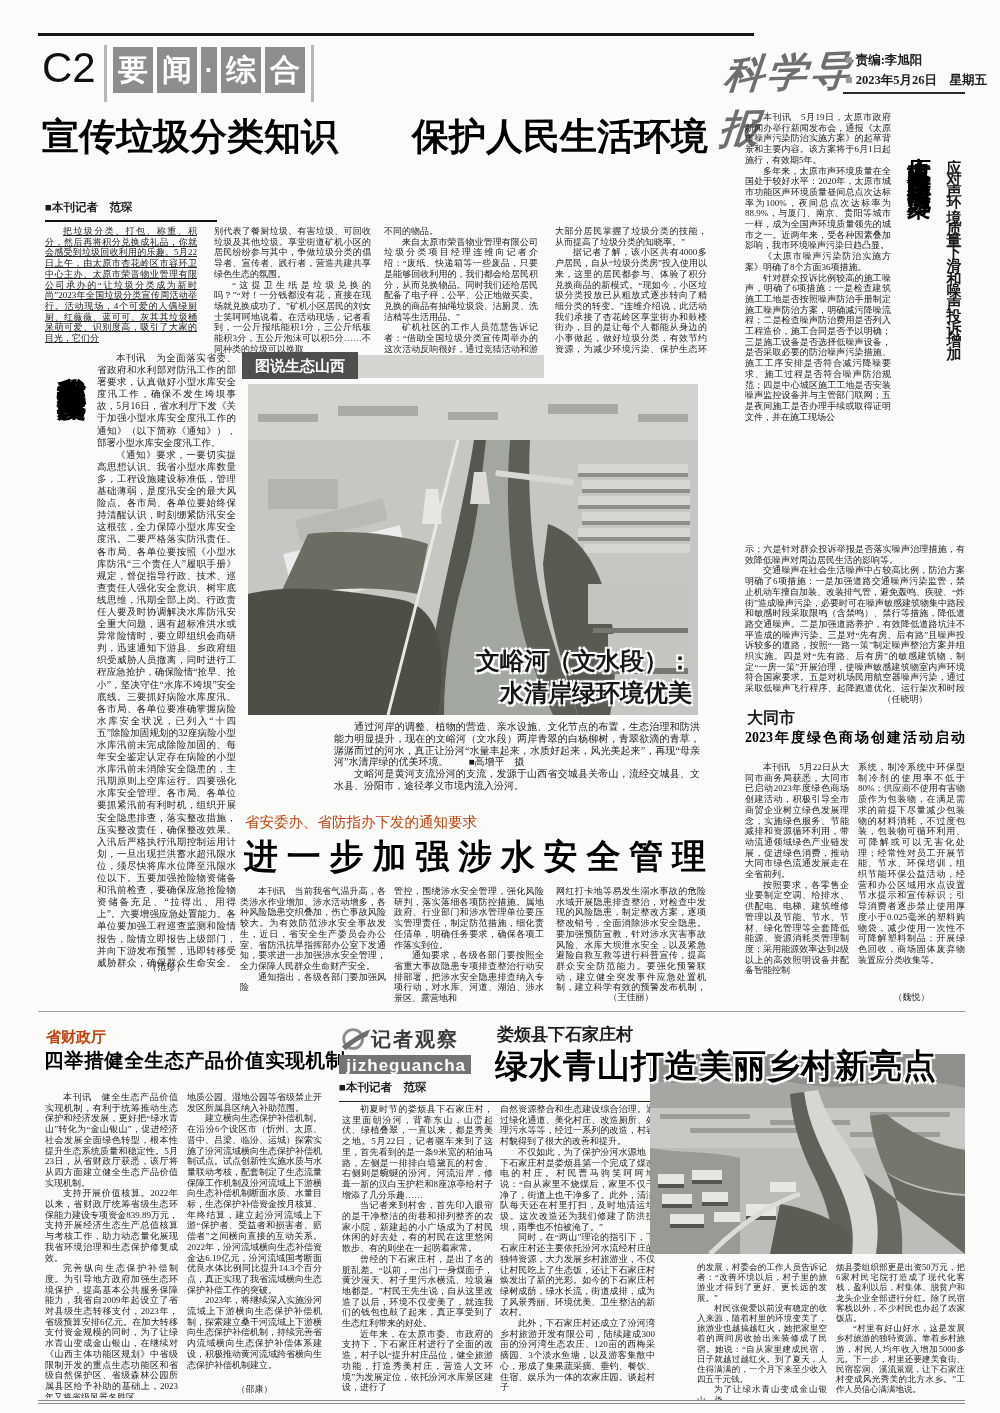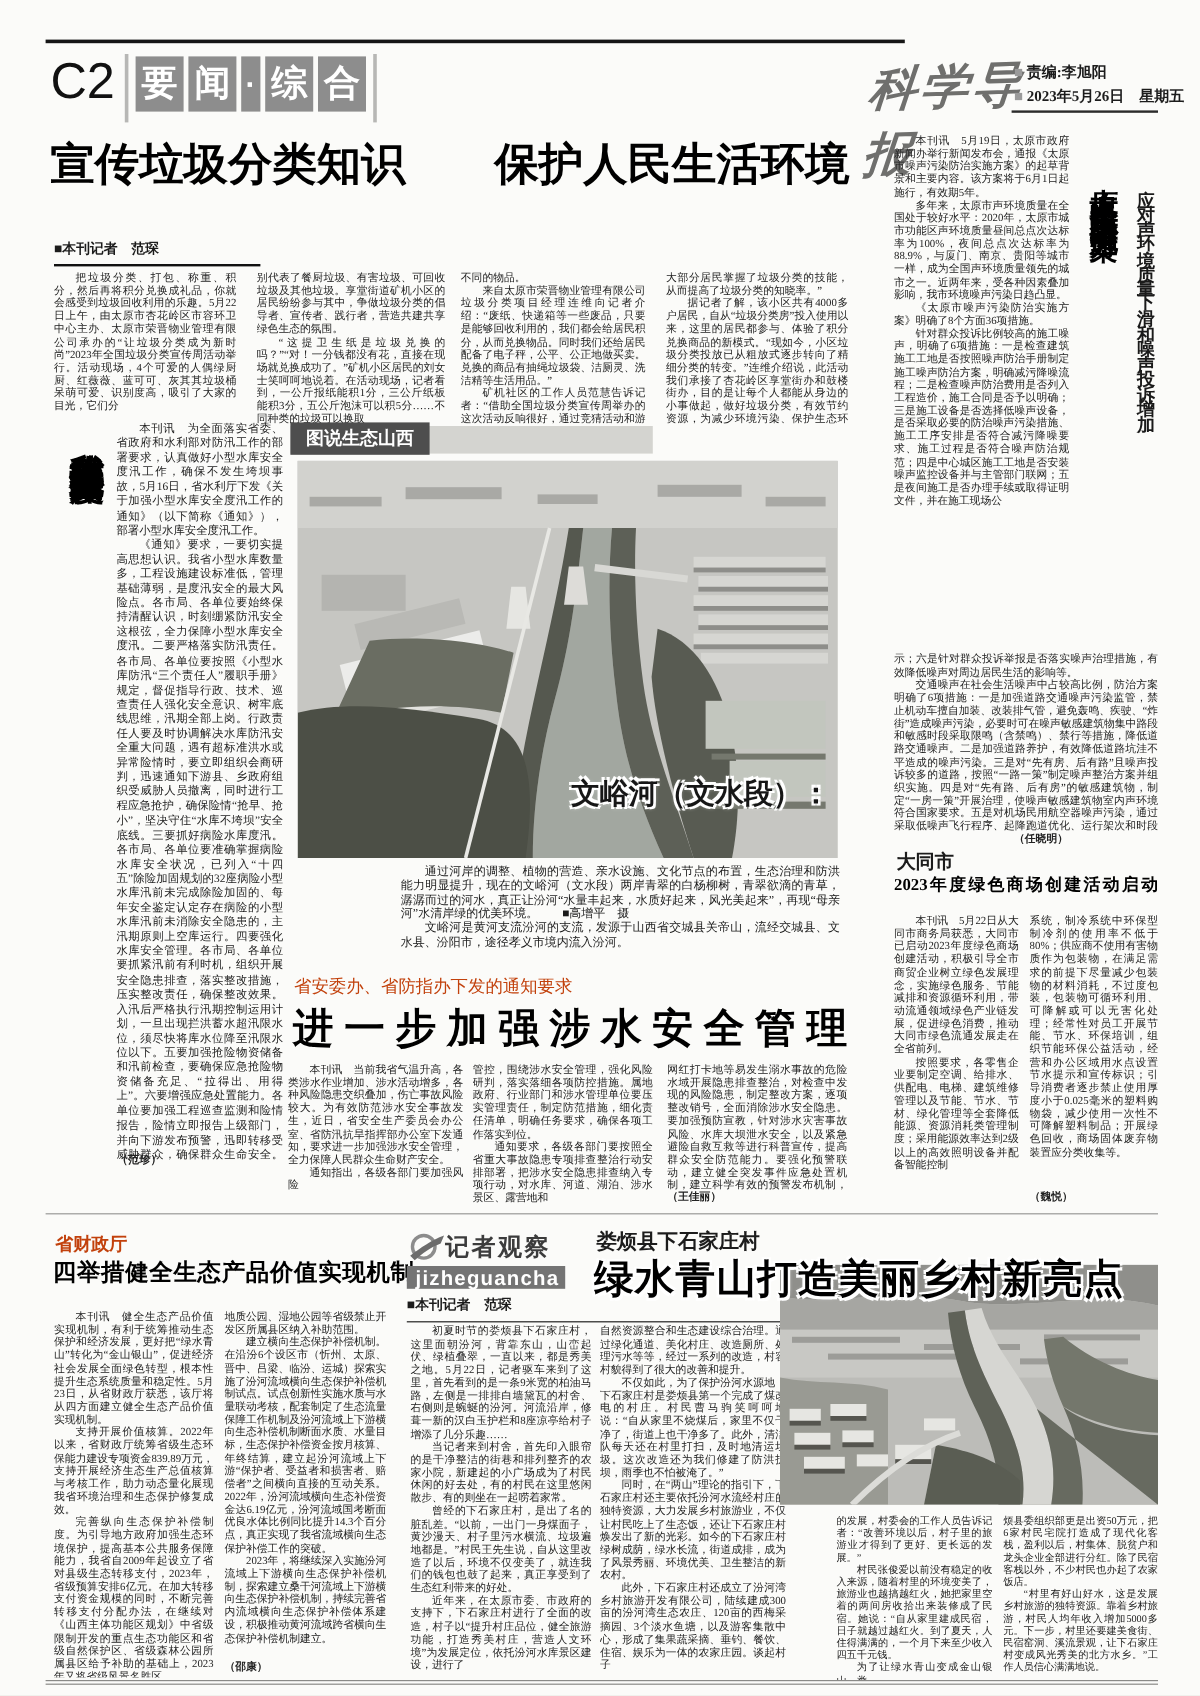--- a/index.html
+++ b/index.html
@@ -4,21 +4,21 @@
 <style>
   * { margin:0; padding:0; box-sizing:border-box; }
   html,body { background:#e9e9e7; }
   .page { position:relative; width:1000px; height:1413px; margin:0 auto; background:#fbfbf9;
           font-family:"Liberation Serif","DejaVu Serif",serif; color:#1c1c1c; overflow:hidden; }
   .abs { position:absolute; }
   .sans { font-family:"Liberation Sans","DejaVu Sans",sans-serif; }
   .col { font-size:9px; line-height:10.7px; text-align:justify; overflow:hidden; color:#222; }
   .col p { text-indent:2em; }
   .col p.noind { text-indent:0; }
-  .byl { text-align:left; text-indent:0; font-weight:bold; }
+  .byl { text-align:center; text-indent:0; font-weight:normal; }
   .vrl { writing-mode:vertical-rl; }
   .rule { background:#161616; }
   .kicker { font-family:"Liberation Sans","DejaVu Sans",sans-serif; font-weight:600; color:#c2410c; }
   .headline-serif { font-weight:900; color:#000; text-align:justify; text-align-last:justify; white-space:nowrap; }
   .block-char { background:#8d8d8d; color:#fff; font-weight:900; text-align:center;
                 font-family:"Liberation Sans","DejaVu Sans",sans-serif; }
   .bullet { color:#9a9a9a; }
   .photo-frame { overflow:hidden; background:#bdbdb9; }
   .photo-frame svg { display:block; width:100%; height:100%; }
   .outline-white { text-shadow:-2px -2px 0 #fff, 2px -2px 0 #fff, -2px 2px 0 #fff, 2px 2px 0 #fff, 0 0 4px #fff; }
@@ -41,21 +41,21 @@
   </div>
   <div class="abs" style="left:311px;top:45px;width:3px;height:57px;background:#b7b7b5;"></div>
 
   <div class="abs" style="left:722px;top:44px;width:170px;font-size:40px;font-weight:bold;font-style:italic;color:#6f6f6d;letter-spacing:3px;transform:skewX(-7deg) rotate(-2deg);">科学导报</div>
   <div class="abs" style="left:845px;top:52px;font-size:12.5px;font-weight:bold;"><span class="bullet">■</span> <span>责编:李旭阳</span></div>
   <div class="abs" style="left:845px;top:72px;font-size:12.5px;font-weight:bold;"><span class="bullet">■</span> <span>2023年5月26日　星期五</span></div>
   <div class="abs" style="left:843px;top:92px;width:122px;height:2px;background:#2b2b2b;"></div>
 
   <div class="abs sans" style="left:40px;top:112px;width:670px;text-align:center;font-size:37px;font-weight:900;color:#000;">宣传垃圾分类知识　　保护人民生活环境</div>
   <div class="abs" style="left:45px;top:200px;width:172px;font-size:11.5px;font-weight:bold;border-bottom:2px solid #111;padding-bottom:5px;">■本刊记者　范琛</div>
-  <div class="abs col" style="left:45px;top:226px;width:152px;height:127px;">
+  <div class="abs col" style="left:45px;top:226px;width:152px;height:127px;text-decoration:underline;">
       <p>把垃圾分类、打包、称重、积分，然后再将积分兑换成礼品，你就会感受到垃圾回收利用的乐趣。5月22日上午，由太原市杏花岭区市容环卫中心主办、太原市荣晋物业管理有限公司承办的“让垃圾分类成为新时尚”2023年全国垃圾分类宣传周活动举行。活动现场，4个可爱的人偶绿厨厨、红薇薇、蓝可可、灰其其垃圾桶呆萌可爱、识别度高，吸引了大家的目光，它们分</p>
     </div>
   <div class="abs col" style="left:214px;top:226px;width:157px;height:127px;">
       <p class="noind">别代表了餐厨垃圾、有害垃圾、可回收垃圾及其他垃圾。享堂街道矿机小区的居民纷纷参与其中，争做垃圾分类的倡导者、宣传者、践行者，营造共建共享绿色生态的氛围。</p>
       <p>“这提卫生纸是垃圾兑换的吗？”“对！一分钱都没有花，直接在现场就兑换成功了。”矿机小区居民的刘女士笑呵呵地说着。在活动现场，记者看到，一公斤报纸能积1分，三公斤纸板能积3分，五公斤泡沫可以积5分……不同种类的垃圾可以换取</p>
     </div>
   <div class="abs col" style="left:384px;top:226px;width:154px;height:127px;">
       <p class="noind">不同的物品。</p>
       <p>来自太原市荣晋物业管理有限公司垃圾分类项目经理连维向记者介绍：“废纸、快递箱等一些废品，只要是能够回收利用的，我们都会给居民积分，从而兑换物品。同时我们还给居民配备了电子秤，公平、公正地做买卖。兑换的商品有抽绳垃圾袋、洁厕灵、洗洁精等生活用品。”</p>
       <p>矿机社区的工作人员范慧告诉记者：“借助全国垃圾分类宣传周举办的这次活动反响很好，通过竞猜活动和游戏互动，让</p>
@@ -120,20 +120,21 @@
           <rect x="340" y="200" width="100" height="40"></rect>
           <rect x="360" y="250" width="80" height="30"></rect>
         </g>
       <g fill="#75786e">
           <rect x="345" y="244" width="95" height="5"></rect>
           <rect x="340" y="284" width="100" height="6"></rect>
         </g>
     </svg>
   </div>
   <div class="abs sans outline-white" style="left:400px;top:645px;width:292px;text-align:right;font-size:24px;font-weight:900;color:#161616;z-index:3;">文峪河（文水段）：</div>
+  <div class="abs sans outline-white" style="left:400px;top:677px;width:292px;text-align:right;font-size:24px;font-weight:900;color:#161616;z-index:3;">水清岸绿环境优美</div>
   <div class="abs col" style="left:334px;top:721px;width:366px;height:72px;font-size:10px;line-height:11.8px;color:#1a1a1a;">
       <p>通过河岸的调整、植物的营造、亲水设施、文化节点的布置，生态治理和防洪能力明显提升，现在的文峪河（文水段）两岸青翠的白杨柳树，青翠欲滴的青草，潺潺而过的河水，真正让汾河“水量丰起来，水质好起来，风光美起来”，再现“母亲河”水清岸绿的优美环境。　　■高增平　摄</p>
       <p>文峪河是黄河支流汾河的支流，发源于山西省交城县关帝山，流经交城县、文水县、汾阳市，途径孝义市境内流入汾河。</p>
     </div>
 
   <div class="abs kicker" style="left:245px;top:813px;font-size:14.5px;font-weight:500;">省安委办、省防指办下发的通知要求</div>
   <div class="abs headline-serif" style="left:244px;top:834px;width:462px;font-size:34px;">进一步加强涉水安全管理</div>
   <div class="abs col" style="left:240px;top:886px;width:146px;height:118px;">
       <p>本刊讯　当前我省气温升高，各类涉水作业增加、涉水活动增多，各种风险隐患交织叠加，伤亡事故风险较大。为有效防范涉水安全事故发生，近日，省安全生产委员会办公室、省防汛抗旱指挥部办公室下发通知，要求进一步加强涉水安全管理，全力保障人民群众生命财产安全。</p>
       <p>通知指出，各级各部门要加强风险</p>
@@ -172,21 +173,21 @@
     </div>
   <div class="abs col byl" style="left:858px;top:992px;width:107px;">（魏悦）</div>
 
   <div class="abs" style="left:38px;top:1011px;width:927px;height:1px;background:#9a9a98;"></div>
 
   <div class="abs kicker" style="left:46px;top:1028px;font-size:15px;">省财政厅</div>
   <div class="abs headline-serif" style="left:44px;top:1047px;width:301px;font-size:19.5px;">四举措健全生态产品价值实现机制</div>
   <div class="abs col" style="left:45px;top:1092px;width:133px;height:306px;">
       <p>本刊讯　健全生态产品价值实现机制，有利于统筹推动生态保护和经济发展，更好把“绿水青山”转化为“金山银山”，促进经济社会发展全面绿色转型，根本性提升生态系统质量和稳定性。5月23日，从省财政厅获悉，该厅将从四方面建立健全生态产品价值实现机制。</p>
       <p>支持开展价值核算。2022年以来，省财政厅统筹省级生态环保能力建设专项资金839.89万元，支持开展经济生态生产总值核算与考核工作，助力动态量化展现我省环境治理和生态保护修复成效。</p>
-      <p>完善纵向生态保护补偿制度。为引导地方政府加强生态环境保护，提高基本公共服务保障能力，我省自2009年起设立了省对县级生态转移支付，2023年，省级预算安排6亿元。在加大转移支付资金规模的同时，不断完善转移支付分配办法，在继续对《山西主体功能区规划》中省级限制开发的重点生态功能区和省级自然保护区、省级森林公园所属县区给予补助的基础上，2023年又将省级风景名胜区、</p>
+      <p>完善纵向生态保护补偿制度。为引导地方政府加强生态环境保护，提高基本公共服务保障能力，我省自2009年起设立了省对县级生态转移支付，2023年，省级预算安排6亿元。在加大转移支付资金规模的同时，为了让绿水青山变成金山银山，在继续对《山西主体功能区规划》中省级限制开发的重点生态功能区和省级自然保护区、省级森林公园所属县区给予补助的基础上，2023年又将省级风景名胜区、</p>
     </div>
   <div class="abs col" style="left:187px;top:1092px;width:135px;height:292px;">
       <p class="noind">地质公园、湿地公园等省级禁止开发区所属县区纳入补助范围。</p>
       <p>建立横向生态保护补偿机制。在沿汾6个设区市（忻州、太原、晋中、吕梁、临汾、运城）探索实施了汾河流域横向生态保护补偿机制试点。试点创新性实施水质与水量联动考核，配套制定了生态流量保障工作机制及汾河流域上下游横向生态补偿机制断面水质、水量目标，生态保护补偿资金按月核算、年终结算，建立起汾河流域上下游“保护者、受益者和损害者、赔偿者”之间横向直接的互动关系。2022年，汾河流域横向生态补偿资金达6.19亿元，汾河流域国考断面优良水体比例同比提升14.3个百分点，真正实现了我省流域横向生态保护补偿工作的突破。</p>
       <p>2023年，将继续深入实施汾河流域上下游横向生态保护补偿机制，探索建立桑干河流域上下游横向生态保护补偿机制，持续完善省内流域横向生态保护补偿体系建设，积极推动黄河流域跨省横向生态保护补偿机制建立。</p>
     </div>
   <div class="abs col byl" style="left:187px;top:1384px;width:135px;">（邵康）</div>
 
   <div class="abs" style="left:339px;top:1023px;width:132px;">
     <div style="display:flex;align-items:center;height:32px;">

